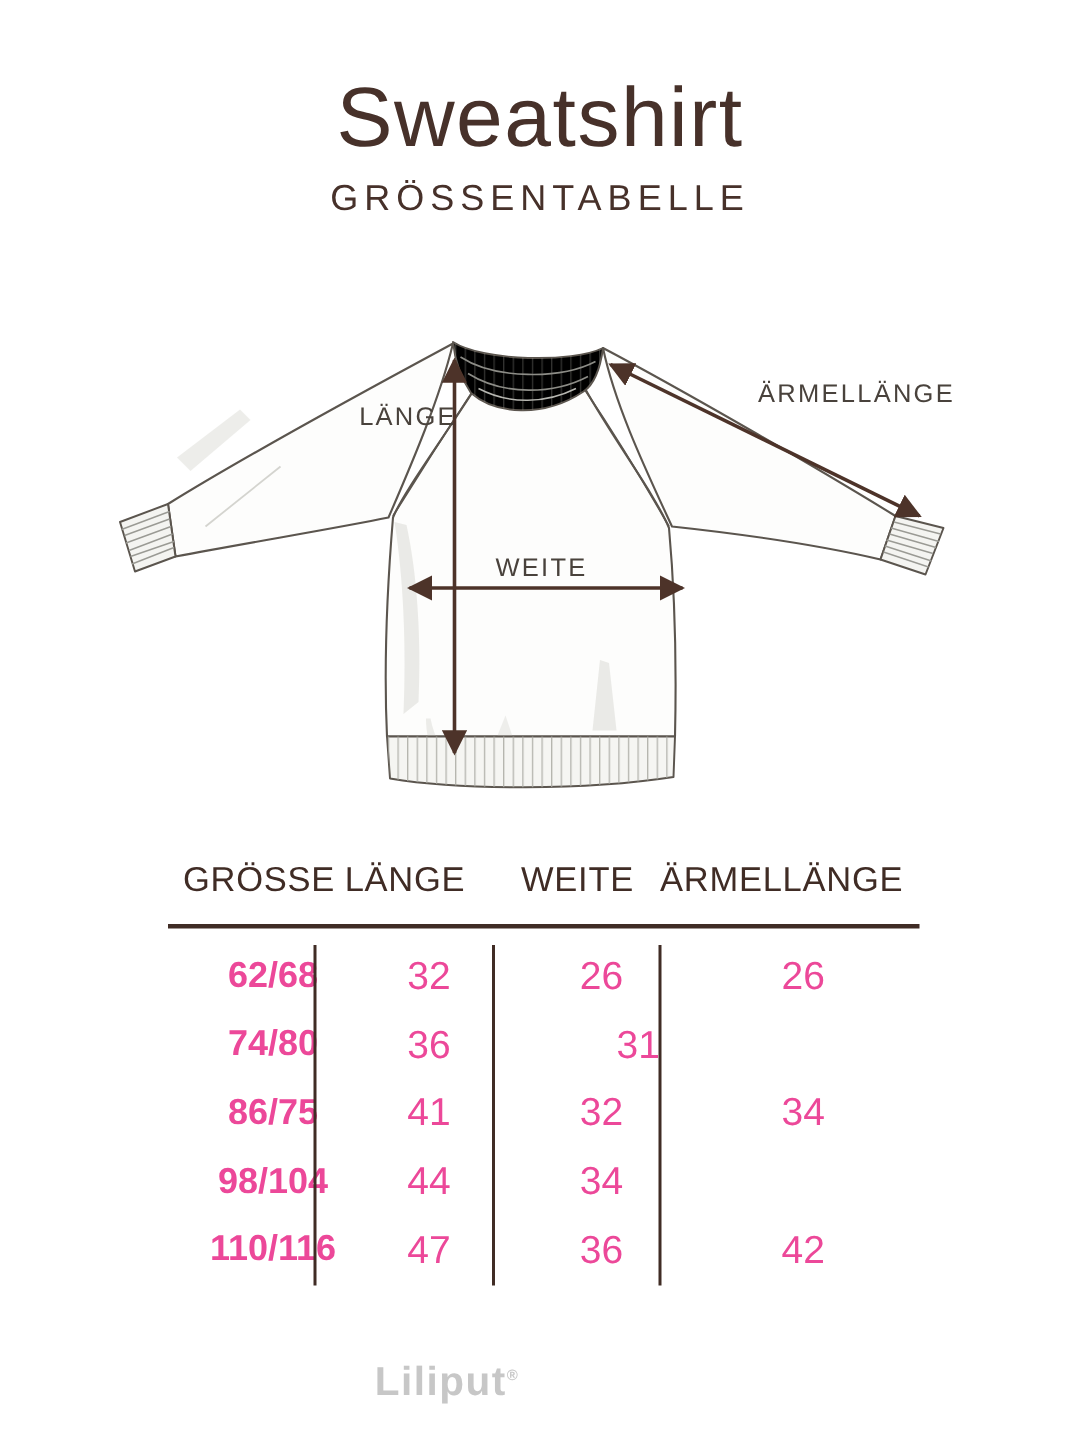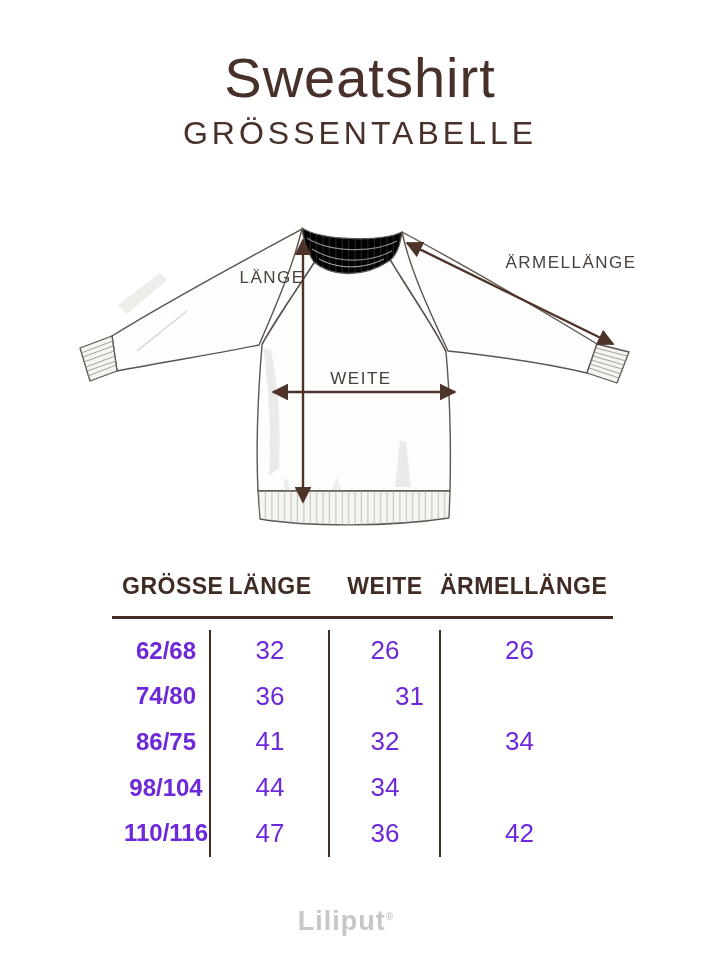--- a/index.html
+++ b/index.html
@@ -6,46 +6,46 @@
   .page {
     position:relative; width:720px; height:960px; background:#ffffff;
     font-family:"Liberation Sans", sans-serif; overflow:hidden;border-radius:26px;
   }
   .title {
     position:absolute; top:46px; left:0; width:720px; text-align:center;
     font-size:56px; font-weight:400; color:#47312a; letter-spacing:1px; line-height:64px;
   }
   .subtitle {
     position:absolute; top:114px; left:0; width:720px; text-align:center;
-    font-size:32px; font-weight:400; color:#47312a; letter-spacing:4px; line-height:38px;
+    font-size:24px; font-weight:400; color:#47312a; letter-spacing:4px; line-height:38px;
   }
   .diagram { position:absolute; left:0; top:180px; width:720px; height:370px; }
   .diagram svg { position:absolute; left:0; top:0; }
   .dlabel {
     position:absolute; transform:translate(-50%,-50%);
     font-size:17px; letter-spacing:1.5px; color:#49423c; white-space:nowrap;
   }
   .thead {
     position:absolute; left:112px; top:573px; width:501px; display:flex;
-    font-weight:bold; font-size:23px; color:#402c25; letter-spacing:0.5px;
+    font-weight:normal; font-size:23px; color:#402c25; letter-spacing:0.5px;
   }
   .thead > div, .trow > div { box-sizing:border-box; text-align:center; }
   .c1 { width:98px;  padding-left:10px; }
   .c2 { width:120px; }
   .c3 { width:110px; }
   .c4 { width:173px; padding-right:14px; }
   .rule { position:absolute; left:112px; top:616px; width:501px; height:3px; background:#402c25; }
-  .tbody { position:absolute; left:112px; top:628px; width:501px; color:#6d28d9; }
+  .tbody { position:absolute; left:128px; top:628px; width:501px; color:#ec4899; }
   .trow { display:flex; height:45.6px; align-items:center; font-size:26px; }
   .trow .c1 { font-weight:bold; font-size:24px; }
   .vline { position:absolute; width:2px; background:#402c25; top:630px; height:227px; }
   .vl-1 { left:209px; } .vl-2 { left:328px; } .vl-3 { left:439px; }
   .logo {
     position:absolute; top:906px; left:0; width:596px; text-align:center;
-    font-size:27px; font-weight:bold; color:#c7c7c7; letter-spacing:1px;padding-left:48px;
+    font-size:27px; font-weight:bold; color:#c7c7c7; letter-spacing:1px;
   }
   .logo sup { font-size:10px; }
 </style>
 </head>
 <body>
 
 <div class="page">
 
   <div class="title">Sweatshirt</div>
   <div class="subtitle">GRÖSSENTABELLE</div>

